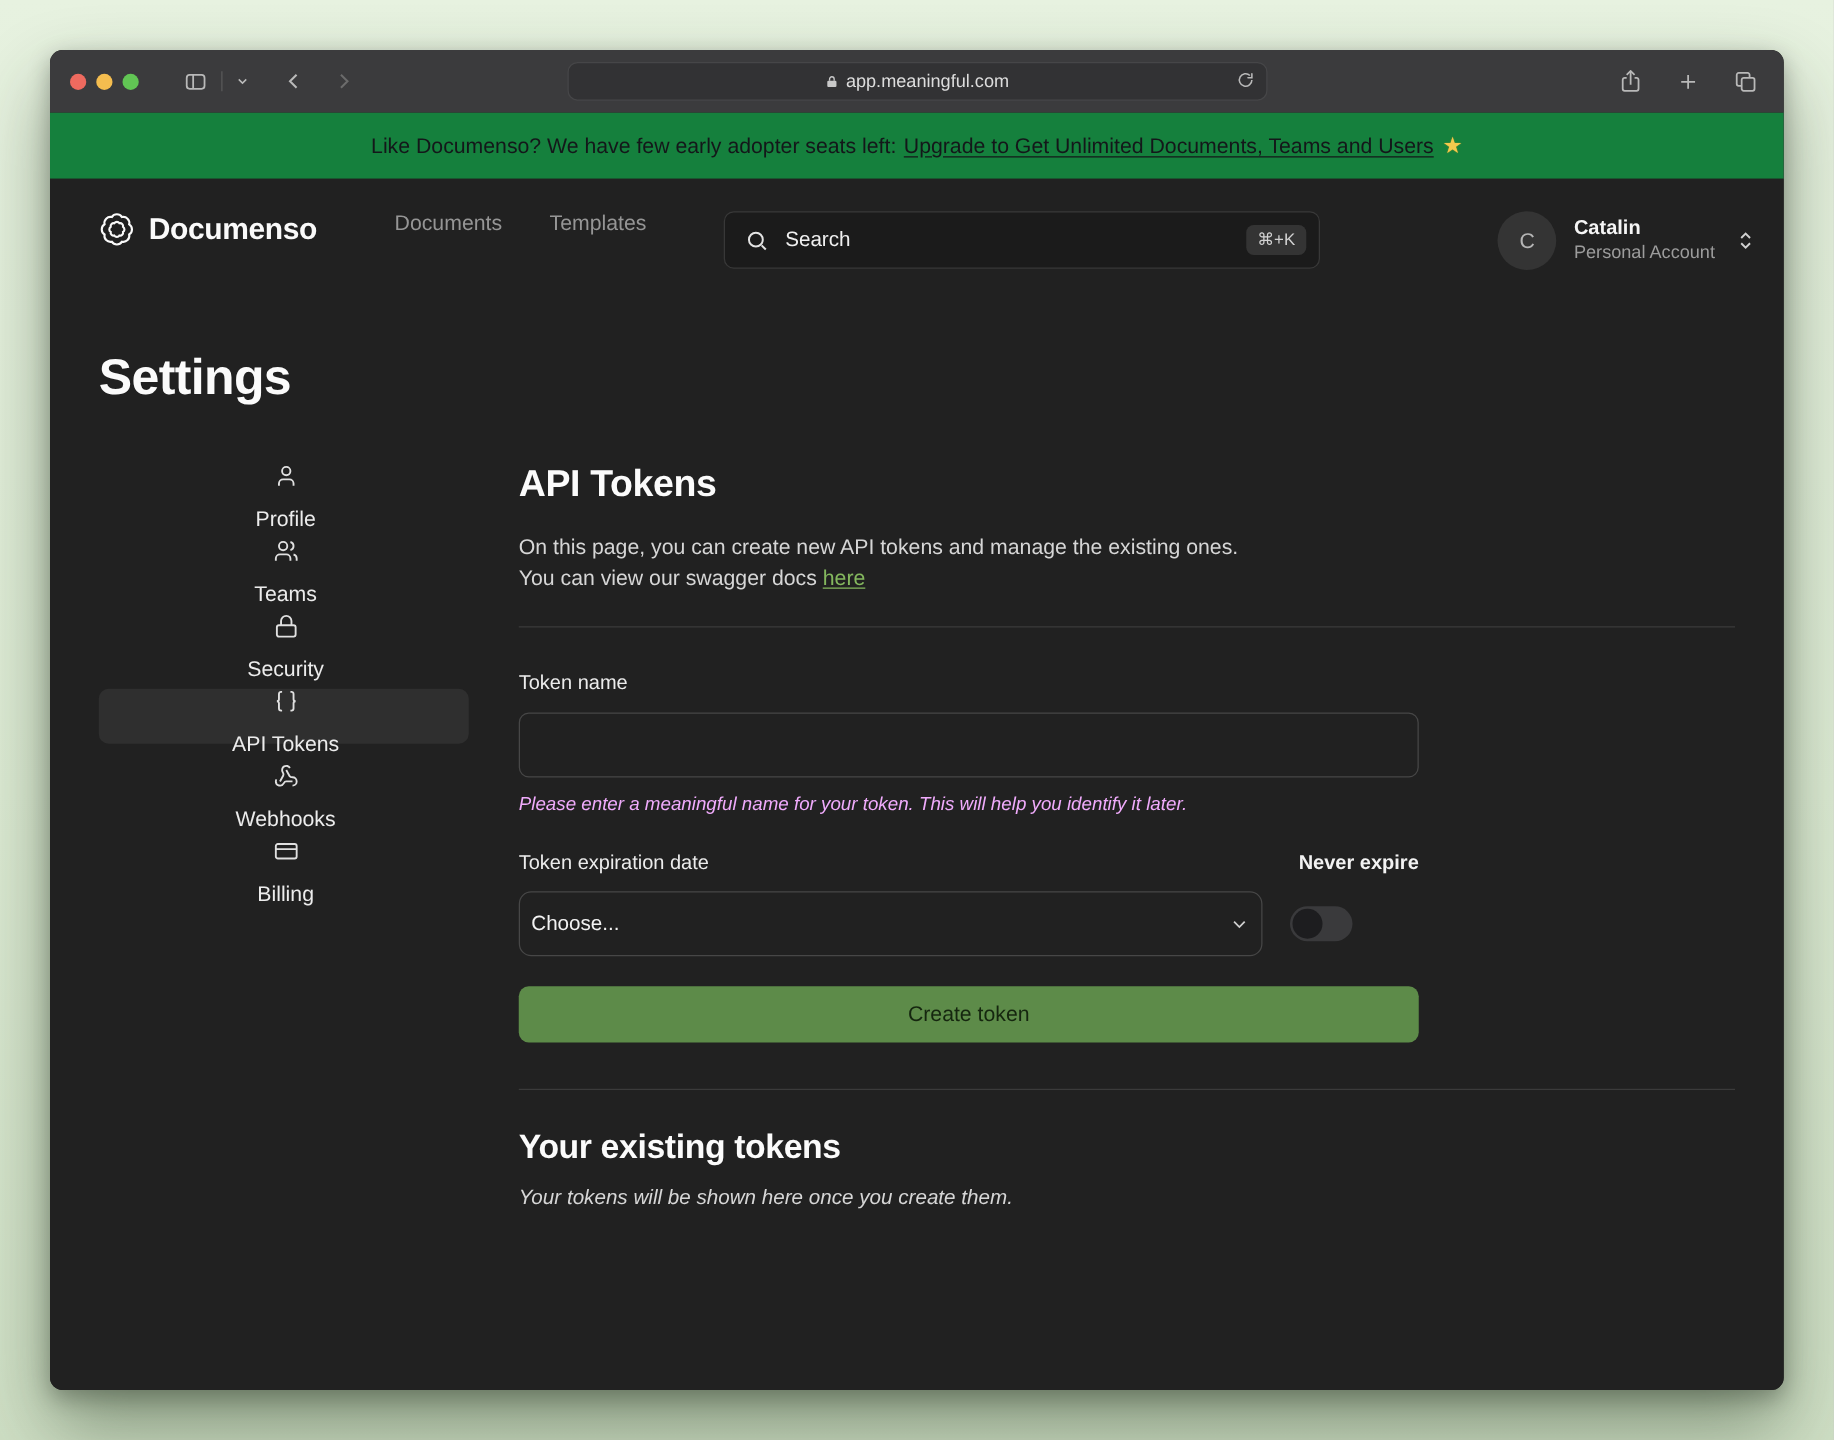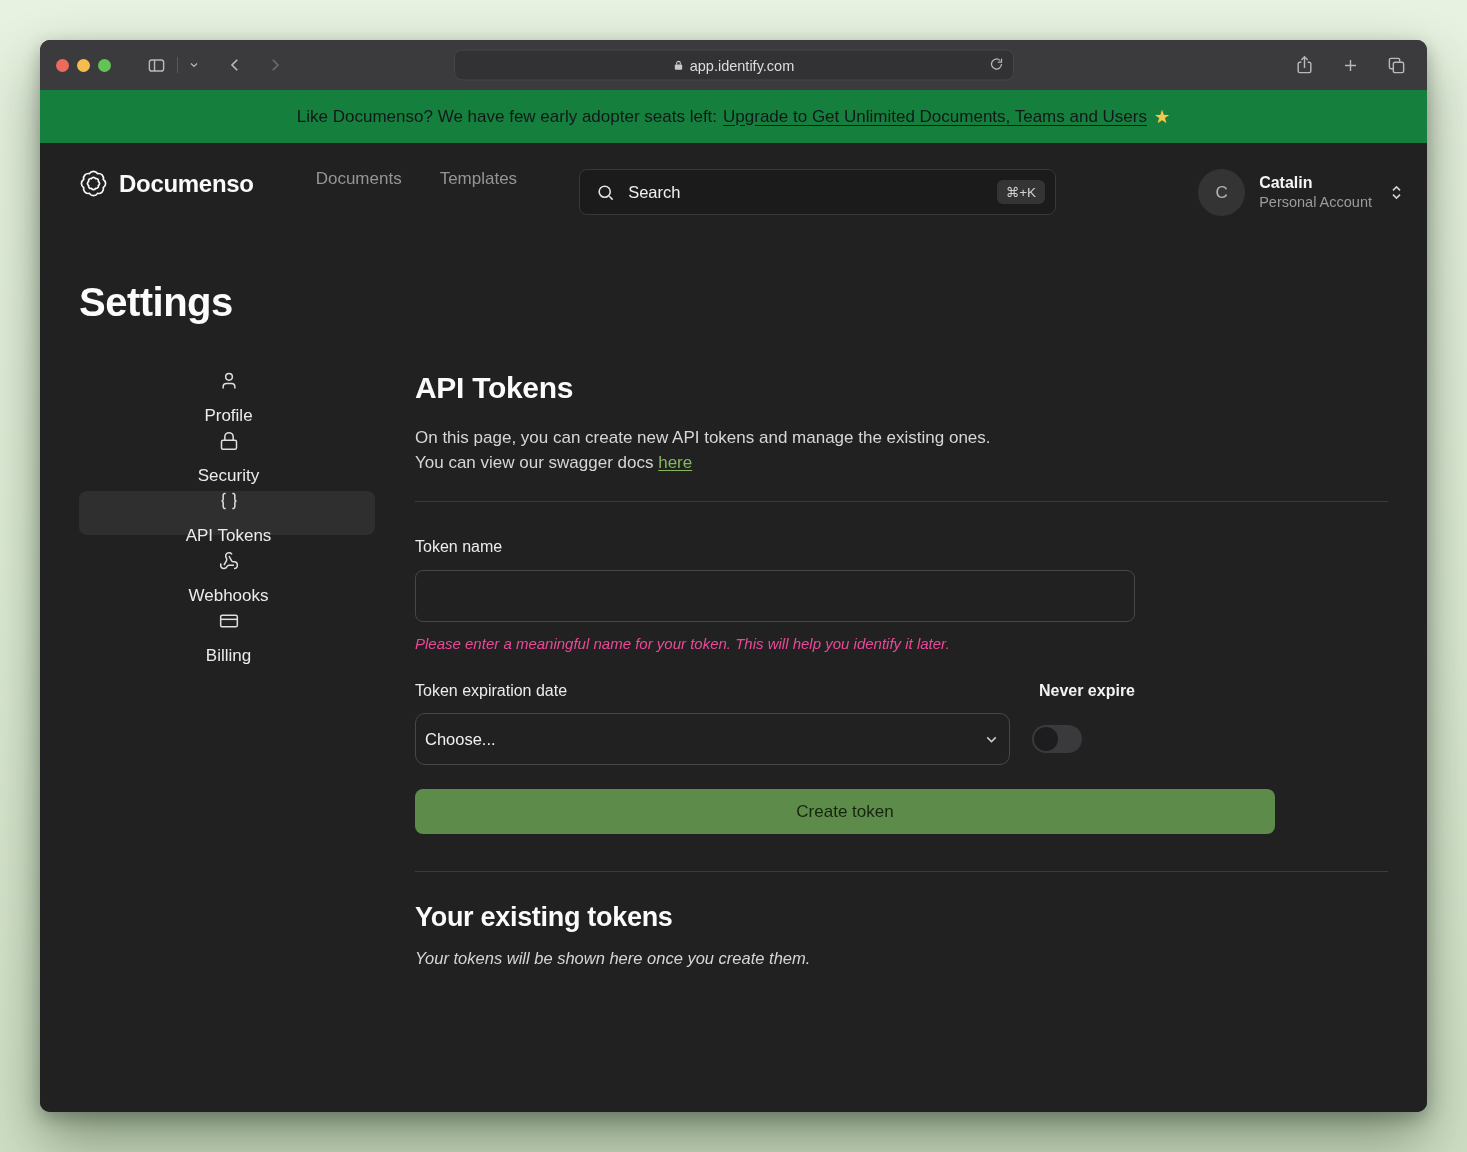--- a/index.html
+++ b/index.html
@@ -81,34 +81,34 @@
   .desc{ margin-top:20px; font-size:17px; line-height:25px; color:#d6d6d6; }
   .desc a{ color:#84b85e; text-decoration:underline; text-underline-offset:2px; }
   hr.rule{ border:none; border-top:1px solid #3b3b3b; margin-top:26px; }
   .form{ margin-top:36px; width:720px; }
   .field-label{ display:block; font-size:16px; font-weight:500; color:#ececec; }
   .text-input{
     margin-top:14px; width:720px; height:52px; background:transparent; border:1px solid #474747;
     border-radius:8px; color:#f0f0f0; font-size:16px; padding:0 16px; outline:none;
     font-family:"Liberation Sans","DejaVu Sans",sans-serif;
   }
-  .help{ margin-top:13px; font-size:15px; font-style:italic; color:#ec4899; }
+  .help{ margin-top:13px; font-size:15px; font-style:italic; color:#f0abfc; }
   .row-labels{ margin-top:30px; display:flex; justify-content:space-between; align-items:flex-end; }
   .never-label{ font-size:16px; font-weight:600; color:#f2f2f2; }
   .row-controls{ margin-top:13px; display:flex; align-items:center; }
   .select{
     width:595px; height:52px; border:1px solid #474747; border-radius:10px;
     display:flex; align-items:center; justify-content:space-between; padding:0 9px; cursor:pointer;
   }
   .select-value{ font-size:16.5px; color:#f2f2f2; }
   .select svg{ stroke:#cfcfcf; }
   .toggle{ margin-left:22px; width:50px; height:28px; background:#3a3a3c; border-radius:14px; position:relative; cursor:pointer; flex:none; }
   .knob{ position:absolute; left:2px; top:2px; width:24px; height:24px; border-radius:50%; background:#1d1d1f; }
   .submit{
-    margin-top:24px; width:860px; height:45px; border:none; border-radius:8px; background:#5d8b49;
+    margin-top:24px; width:720px; height:45px; border:none; border-radius:8px; background:#5d8b49;
     color:#15260f; font-size:17px; font-weight:500; cursor:pointer;
     font-family:"Liberation Sans","DejaVu Sans",sans-serif;
   }
   hr.rule2{ border:none; border-top:1px solid #3b3b3b; margin-top:37px; }
   h3.existing{ margin-top:30px; font-size:27px; font-weight:700; color:#fbfbfb; letter-spacing:-.3px; }
   .empty{ margin-top:16px; font-size:16.5px; font-style:italic; color:#d6d6d6; }
 </style>
 </head>
 <body>
 
@@ -144,21 +144,21 @@
           </svg>
       </div>
     </div>
     <div class="urlbar">
       <span class="lock">
         <svg width="11" height="12" viewBox="0 0 24 24" fill="#c9c9c9" stroke="none">
             <rect x="4" y="10" width="16" height="11" rx="2"></rect>
             <path d="M8 10V7a4 4 0 0 1 8 0v3" fill="none" stroke="#c9c9c9" stroke-width="2.4"></path>
           </svg>
       </span>
-      <span>app.identify.com</span>
+      <span>app.meaningful.com</span>
       <span class="reload">
         <svg width="15" height="15" viewBox="0 0 24 24" fill="none" stroke="#b9b9b9" stroke-width="2">
             <path d="M20 12a8 8 0 1 1-2.5-5.8"></path>
             <path d="M20 4v5h-5" stroke-linecap="round"></path>
           </svg>
       </span>
     </div>
     <div class="tb-right">
       <div class="tb-btn">
         <svg width="19" height="19" viewBox="0 0 24 24" fill="none" stroke-width="1.8">
@@ -229,20 +229,29 @@
 
       <div class="content">
 
         <div class="sidebar">
           <div class="side-item">
             <svg width="20" height="20" viewBox="0 0 24 24" fill="none" stroke-width="1.8">
                 <path d="M19 21v-2a4 4 0 0 0-4-4H9a4 4 0 0 0-4 4v2"></path>
                 <circle cx="12" cy="7" r="4"></circle>
               </svg>
             <span>Profile</span>
+          </div>
+          <div class="side-item">
+            <svg width="20" height="20" viewBox="0 0 24 24" fill="none" stroke-width="1.8">
+                <path d="M16 21v-2a4 4 0 0 0-4-4H6a4 4 0 0 0-4 4v2"></path>
+                <circle cx="9" cy="7" r="4"></circle>
+                <path d="M22 21v-2a4 4 0 0 0-3-3.87"></path>
+                <path d="M16 3.13a4 4 0 0 1 0 7.75"></path>
+              </svg>
+            <span>Teams</span>
           </div>
           <div class="side-item">
             <svg width="20" height="20" viewBox="0 0 24 24" fill="none" stroke-width="1.8">
                 <rect x="3" y="11" width="18" height="11" rx="2"></rect>
                 <path d="M7 11V7a5 5 0 0 1 10 0v4"></path>
               </svg>
             <span>Security</span>
           </div>
           <div class="side-item active">
             <svg width="20" height="20" viewBox="0 0 24 24" fill="none" stroke-width="1.8">

